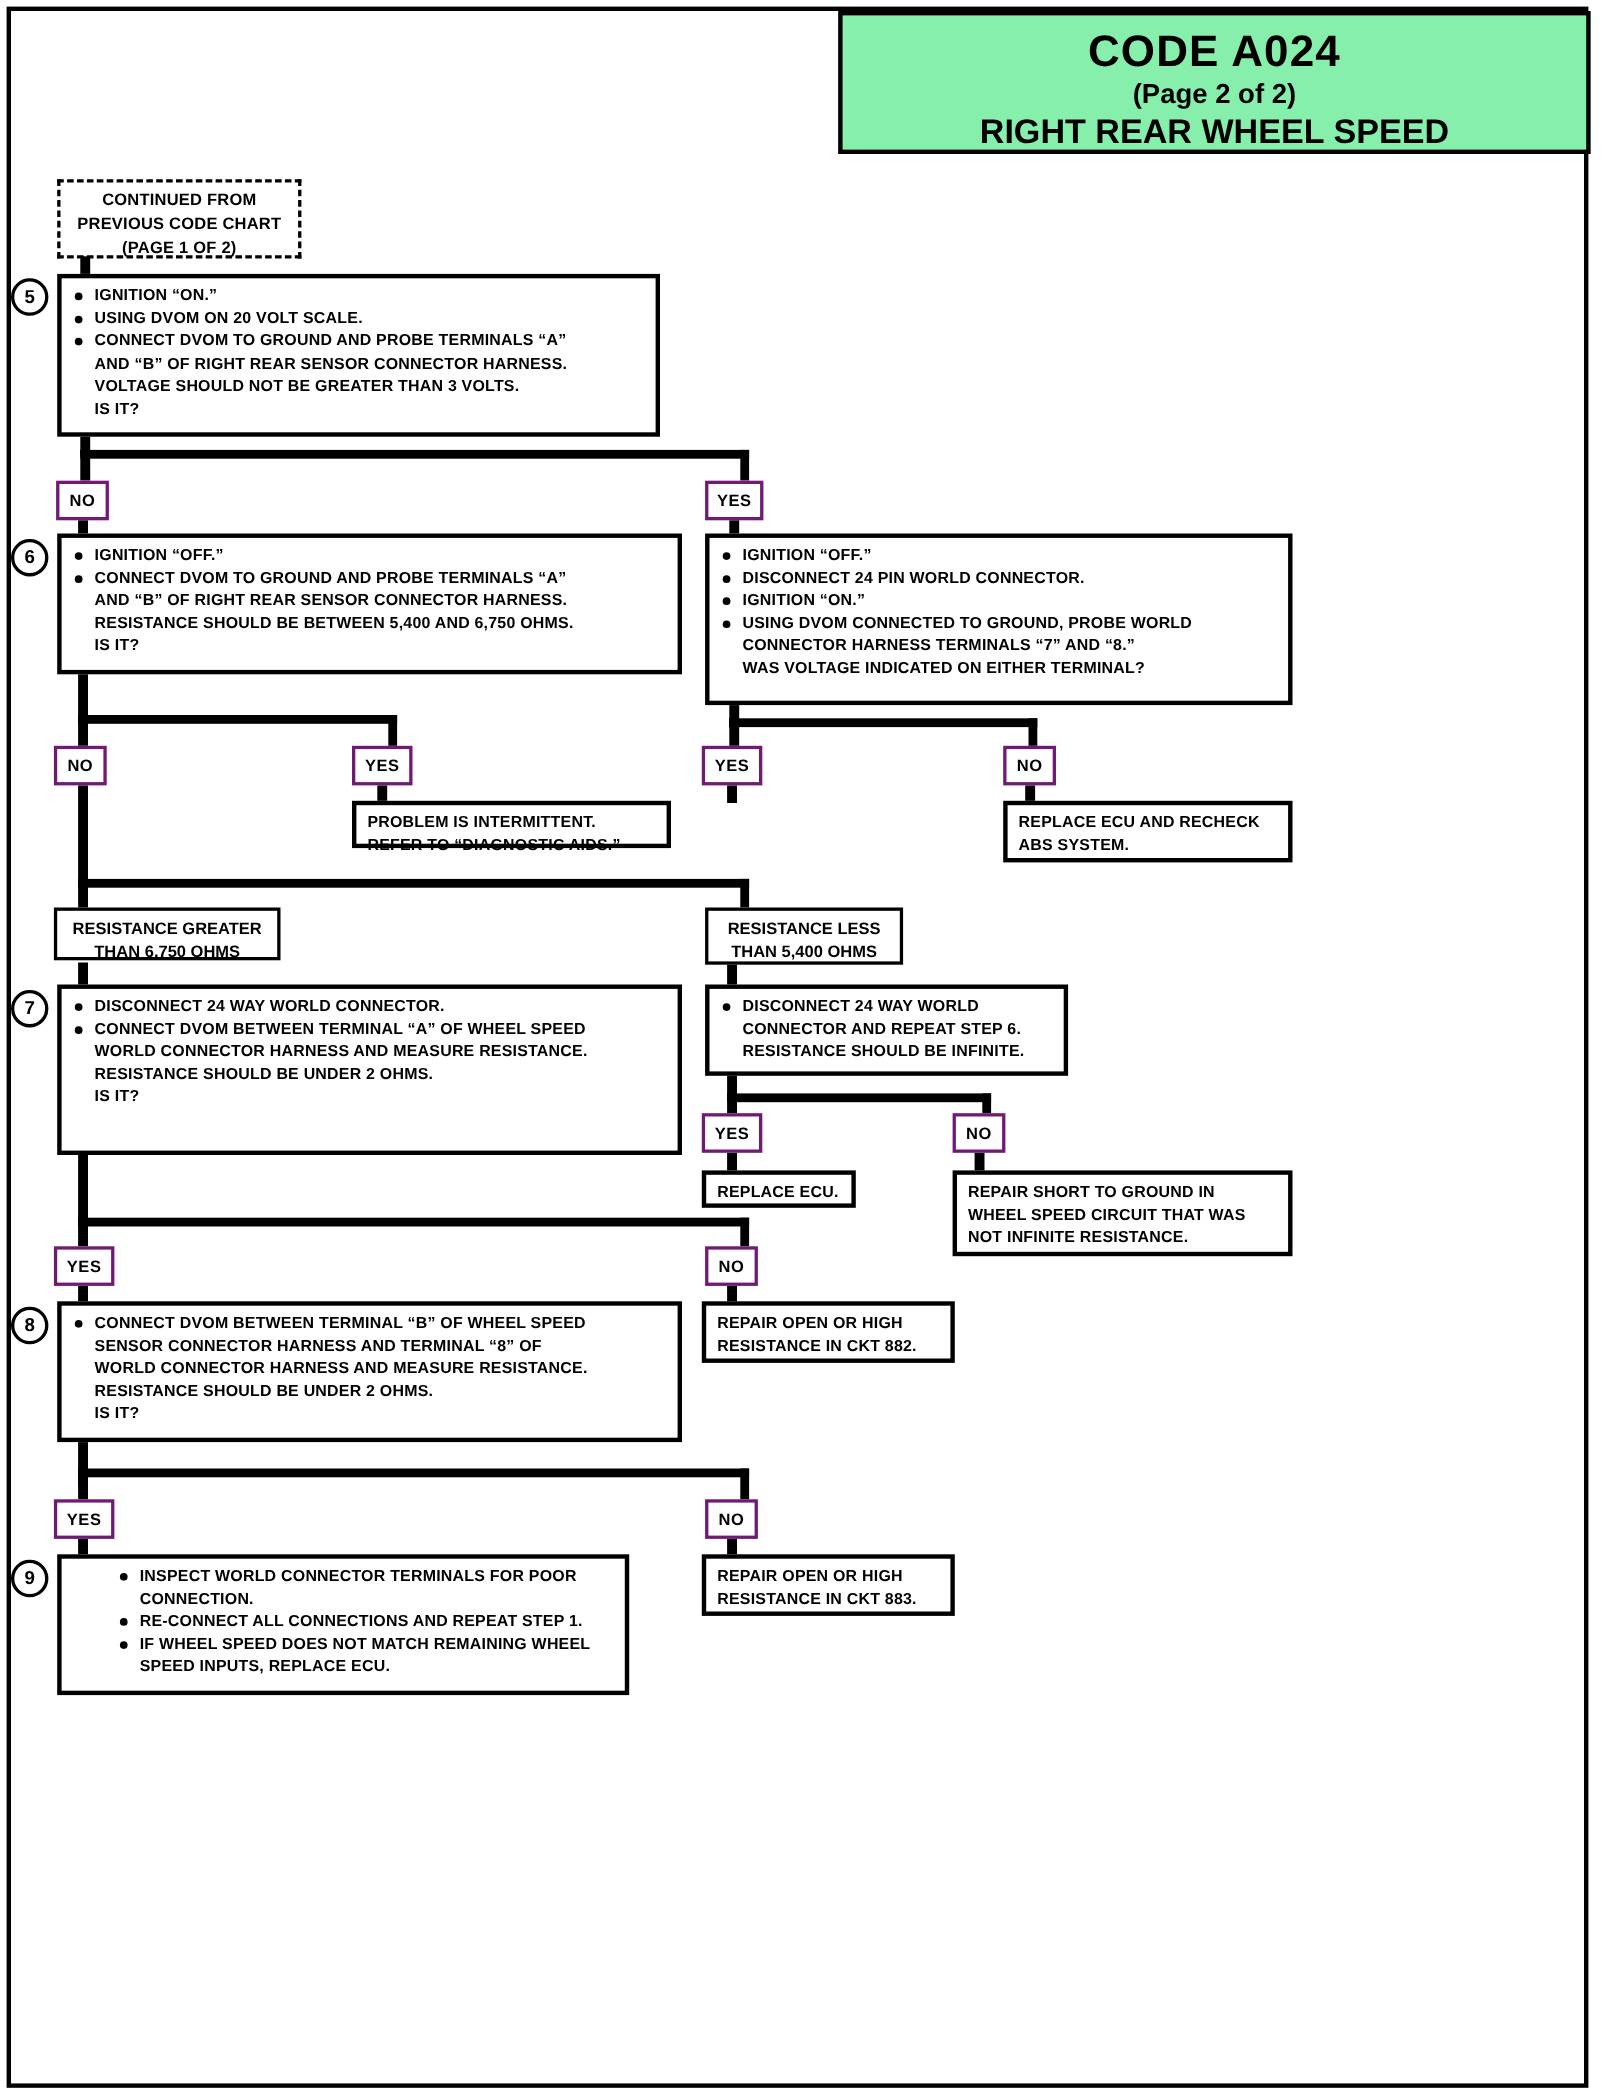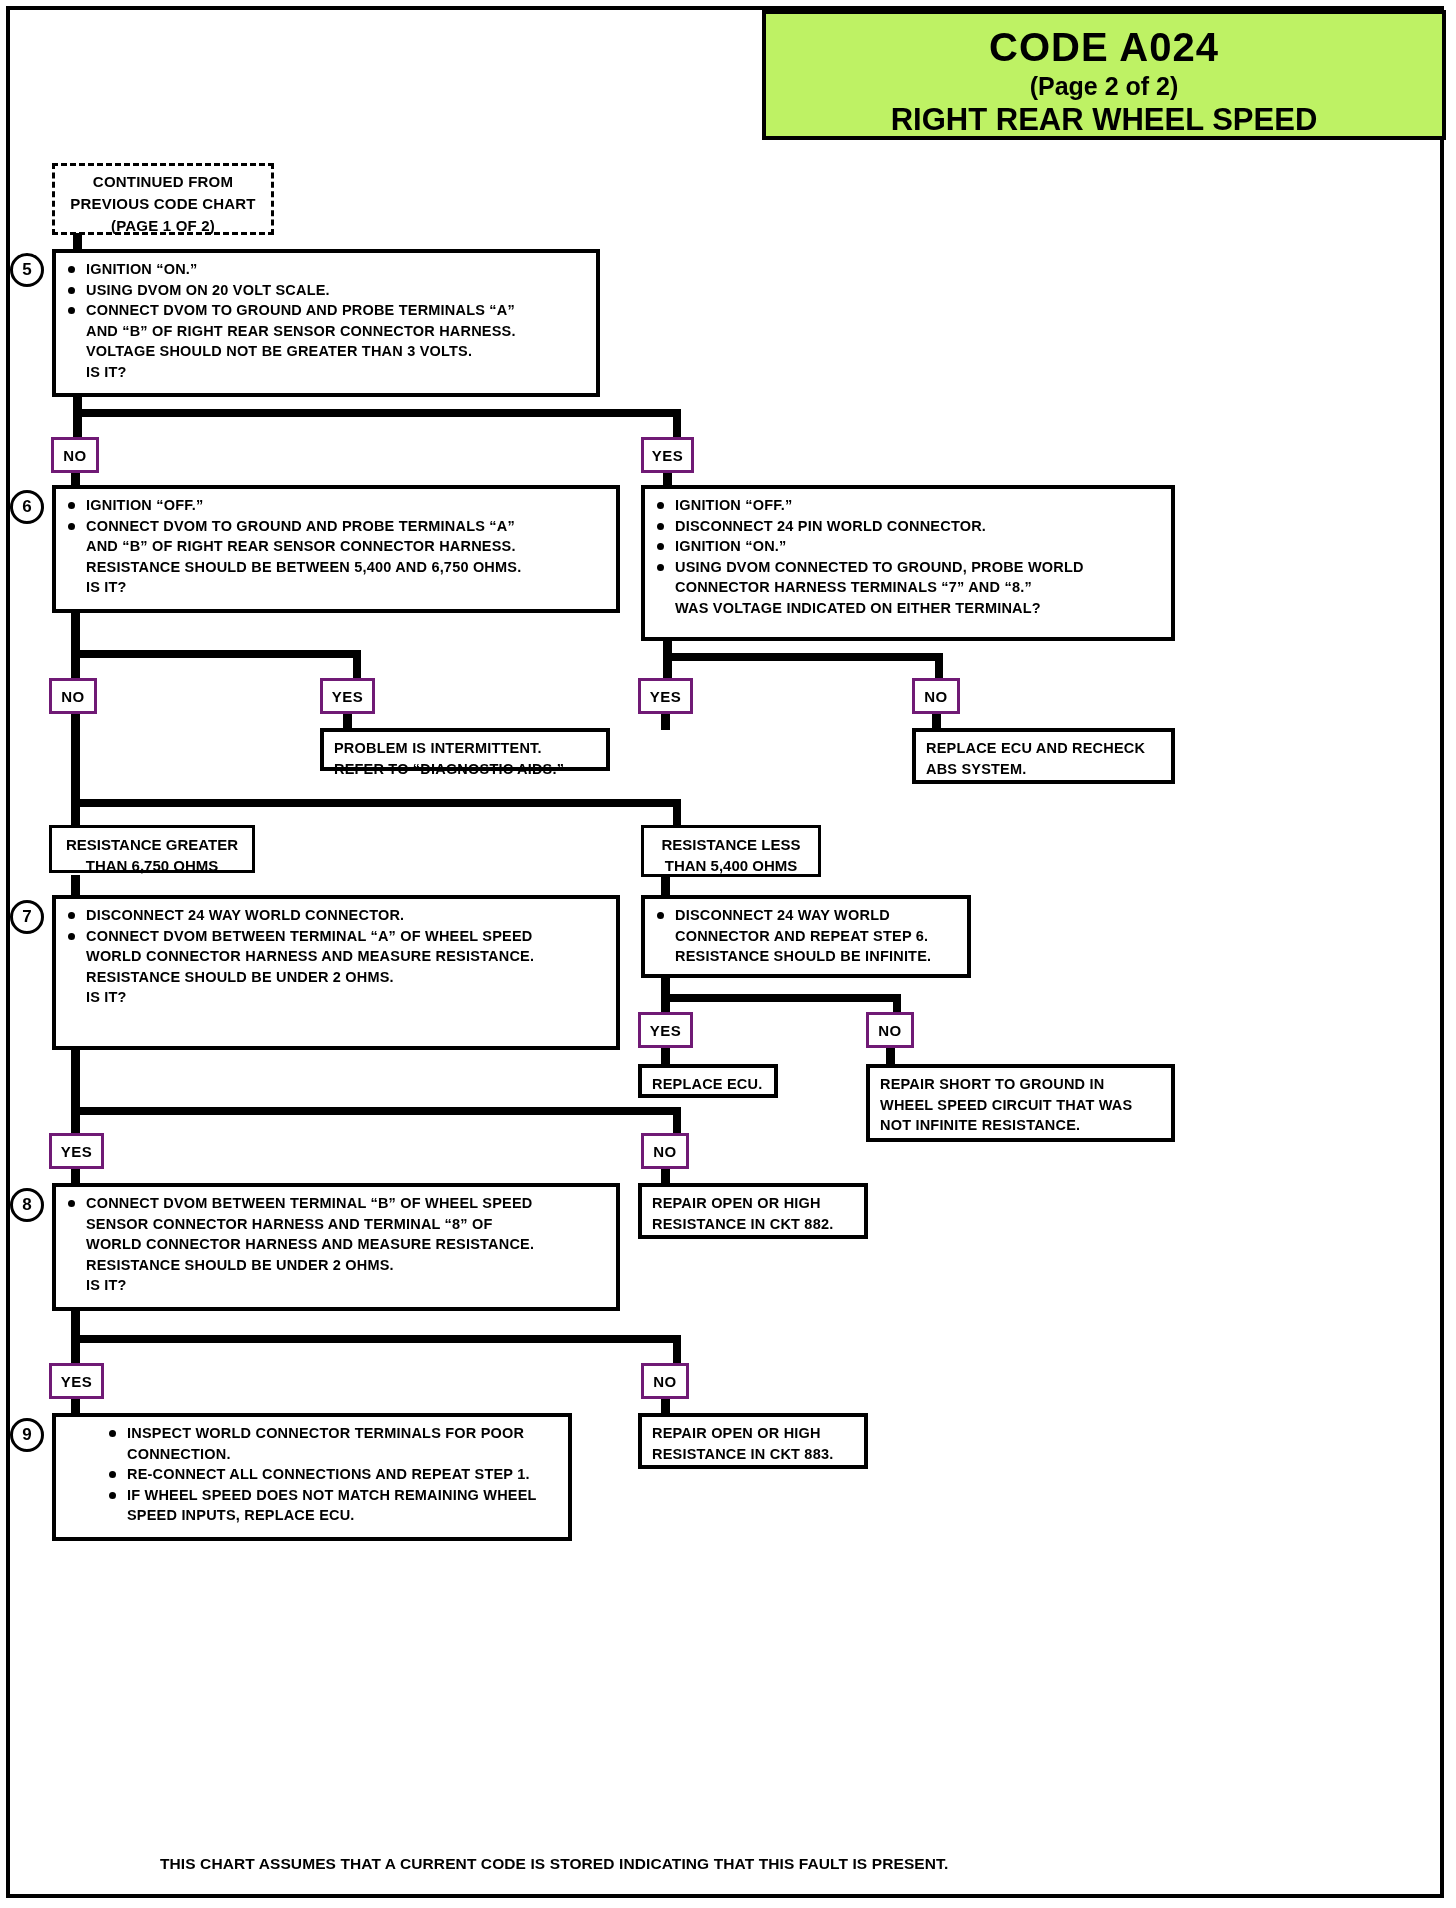--- a/index.html
+++ b/index.html
@@ -25,21 +25,21 @@
     top: 6px;
     width: 1438px;
     height: 1892px;
     border: 4px solid #000;
     box-sizing: border-box;
   }
   .hdr {
     position: absolute;
     box-sizing: border-box;
     border: 4px solid #000;
-    background: #bef264;
+    background: #86efac;
     text-align: center;
     padding-top: 10px;
   }
   .hdr .code {
     font-size: 40px;
     font-weight: bold;
     letter-spacing: 1px;
     line-height: 46px;
   }
   .hdr .page-of {
@@ -378,14 +378,13 @@
     </ul>
   </div>
 
   <div class="box thick" style="left:638px; top:1413px; width:230px; height:56px;">
     <div class="plain">
       <div>REPAIR OPEN OR HIGH</div>
       <div>RESISTANCE IN CKT 883.</div>
     </div>
   </div>
 
-  <div class="footer" style="left:160px; top:1855px;">THIS CHART ASSUMES THAT A CURRENT CODE IS STORED INDICATING THAT THIS FAULT IS PRESENT.</div>
 </div>
 
 </body></html>

